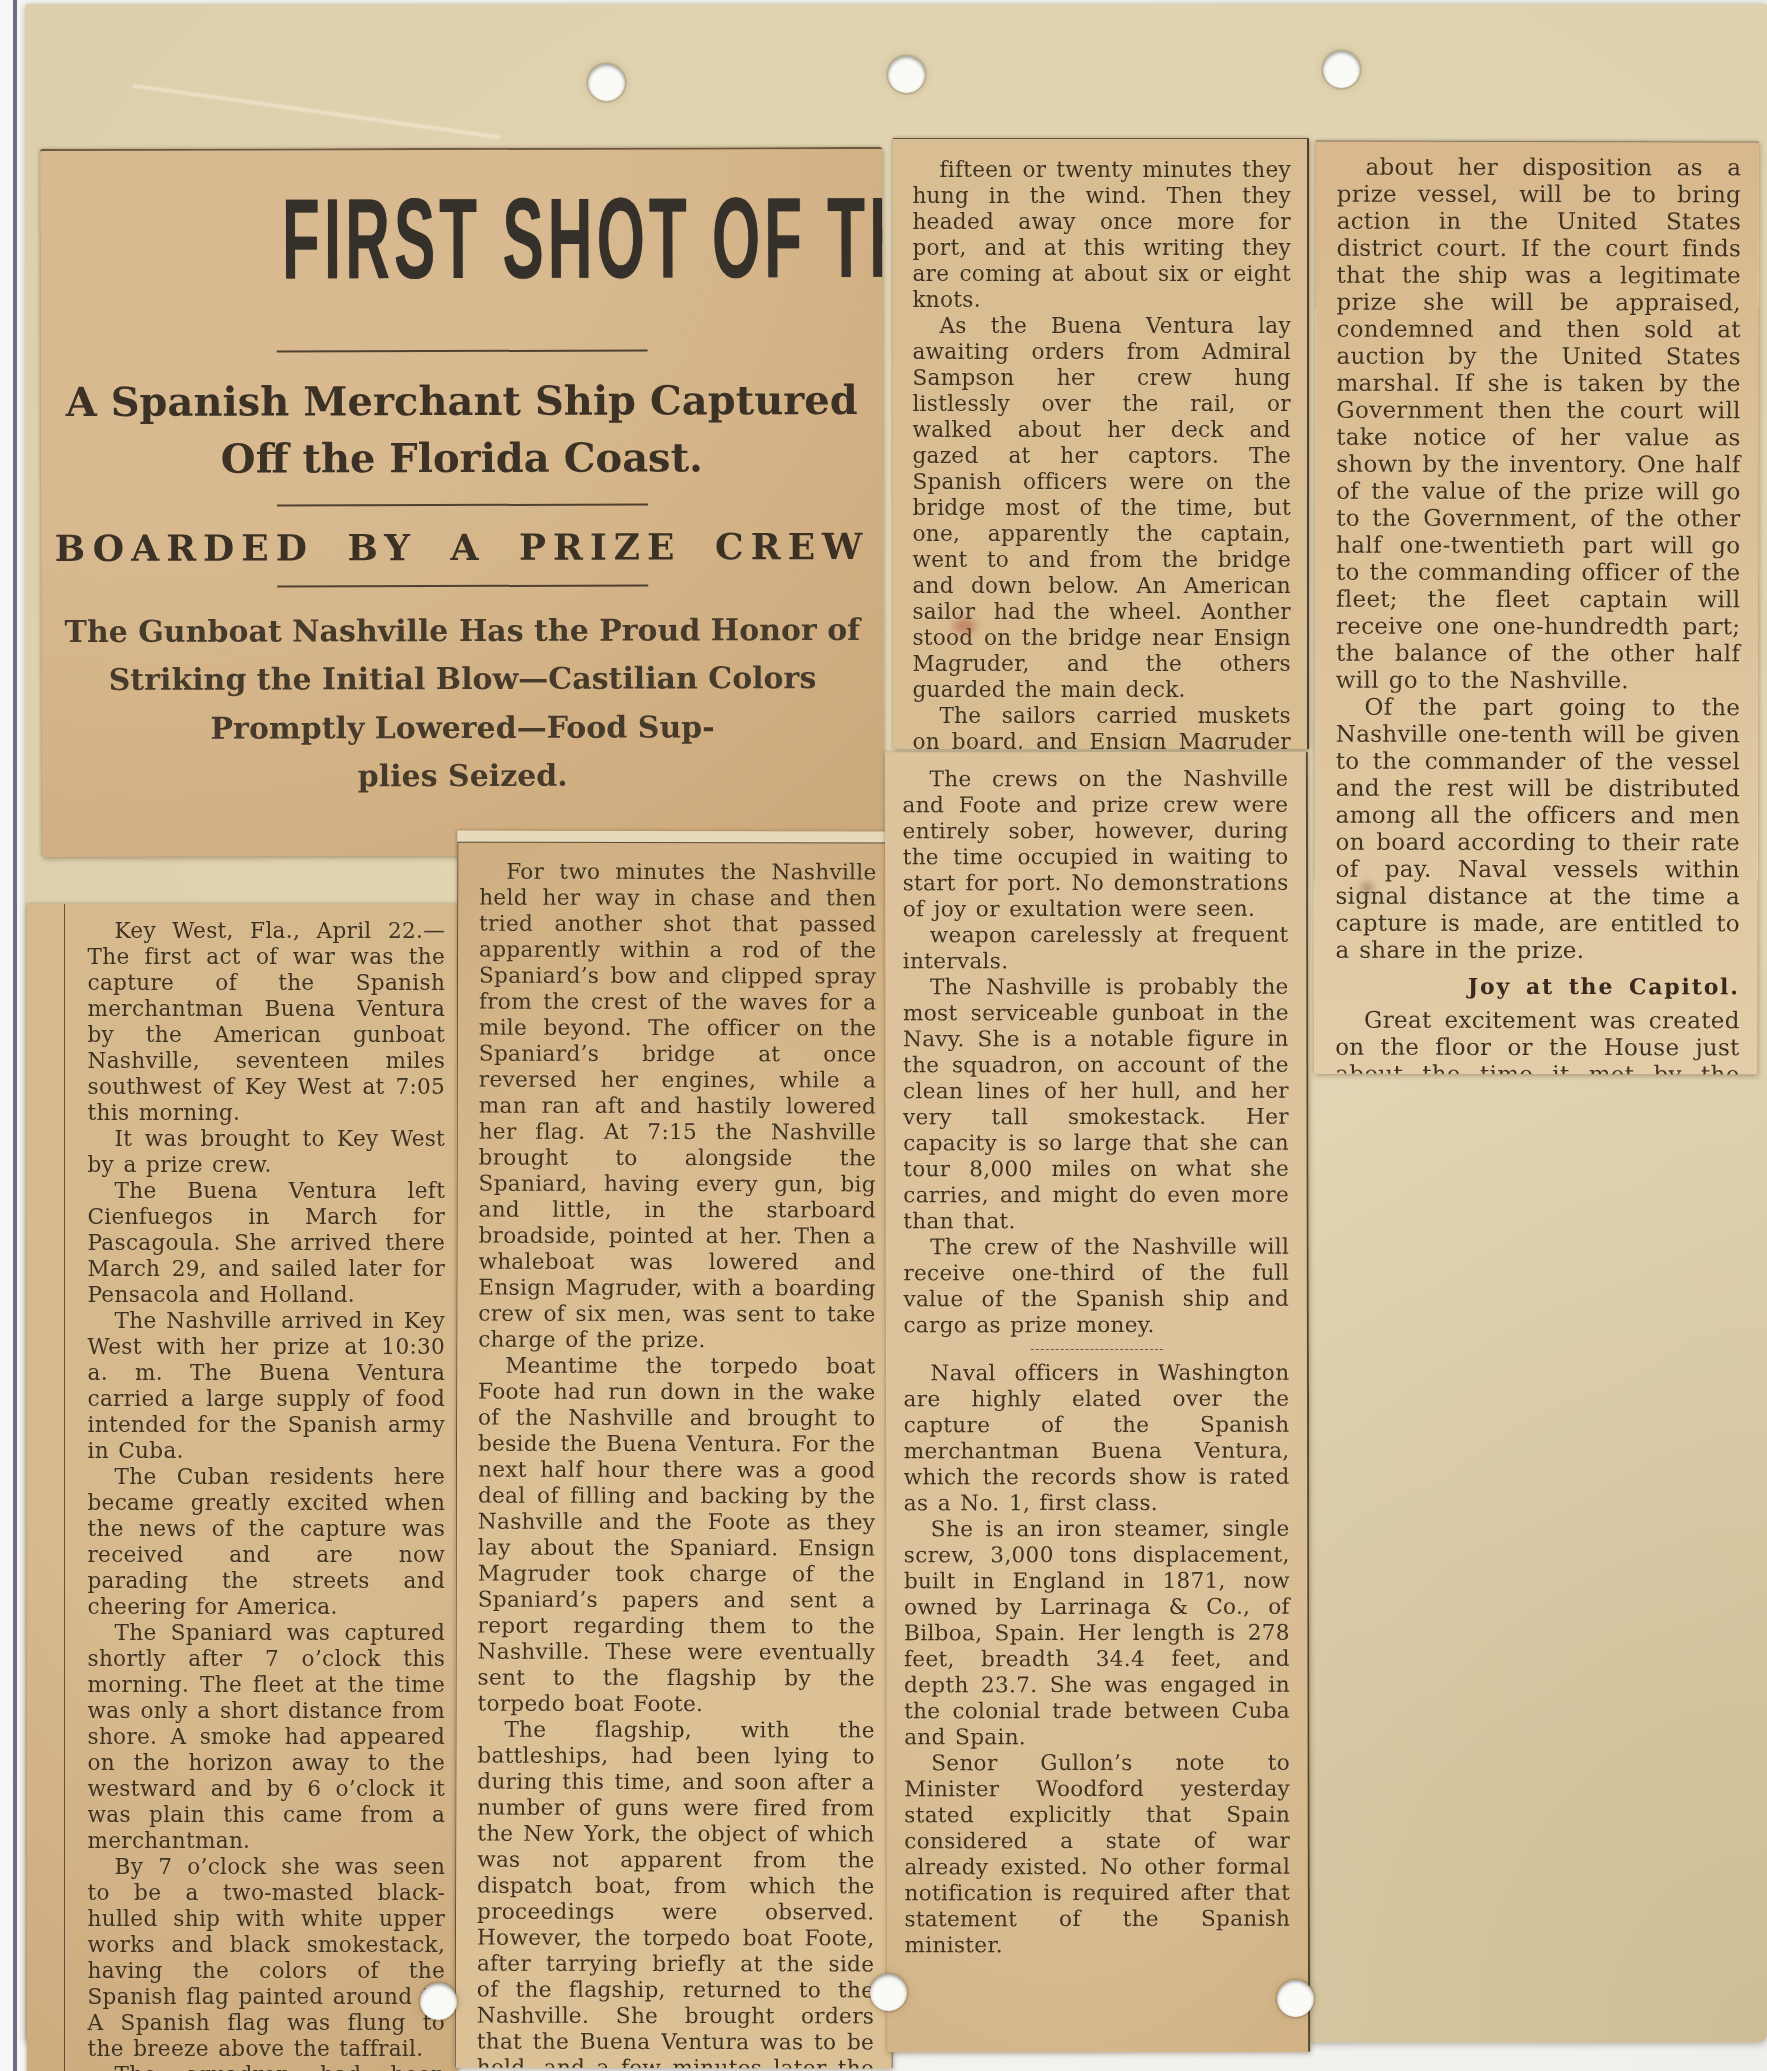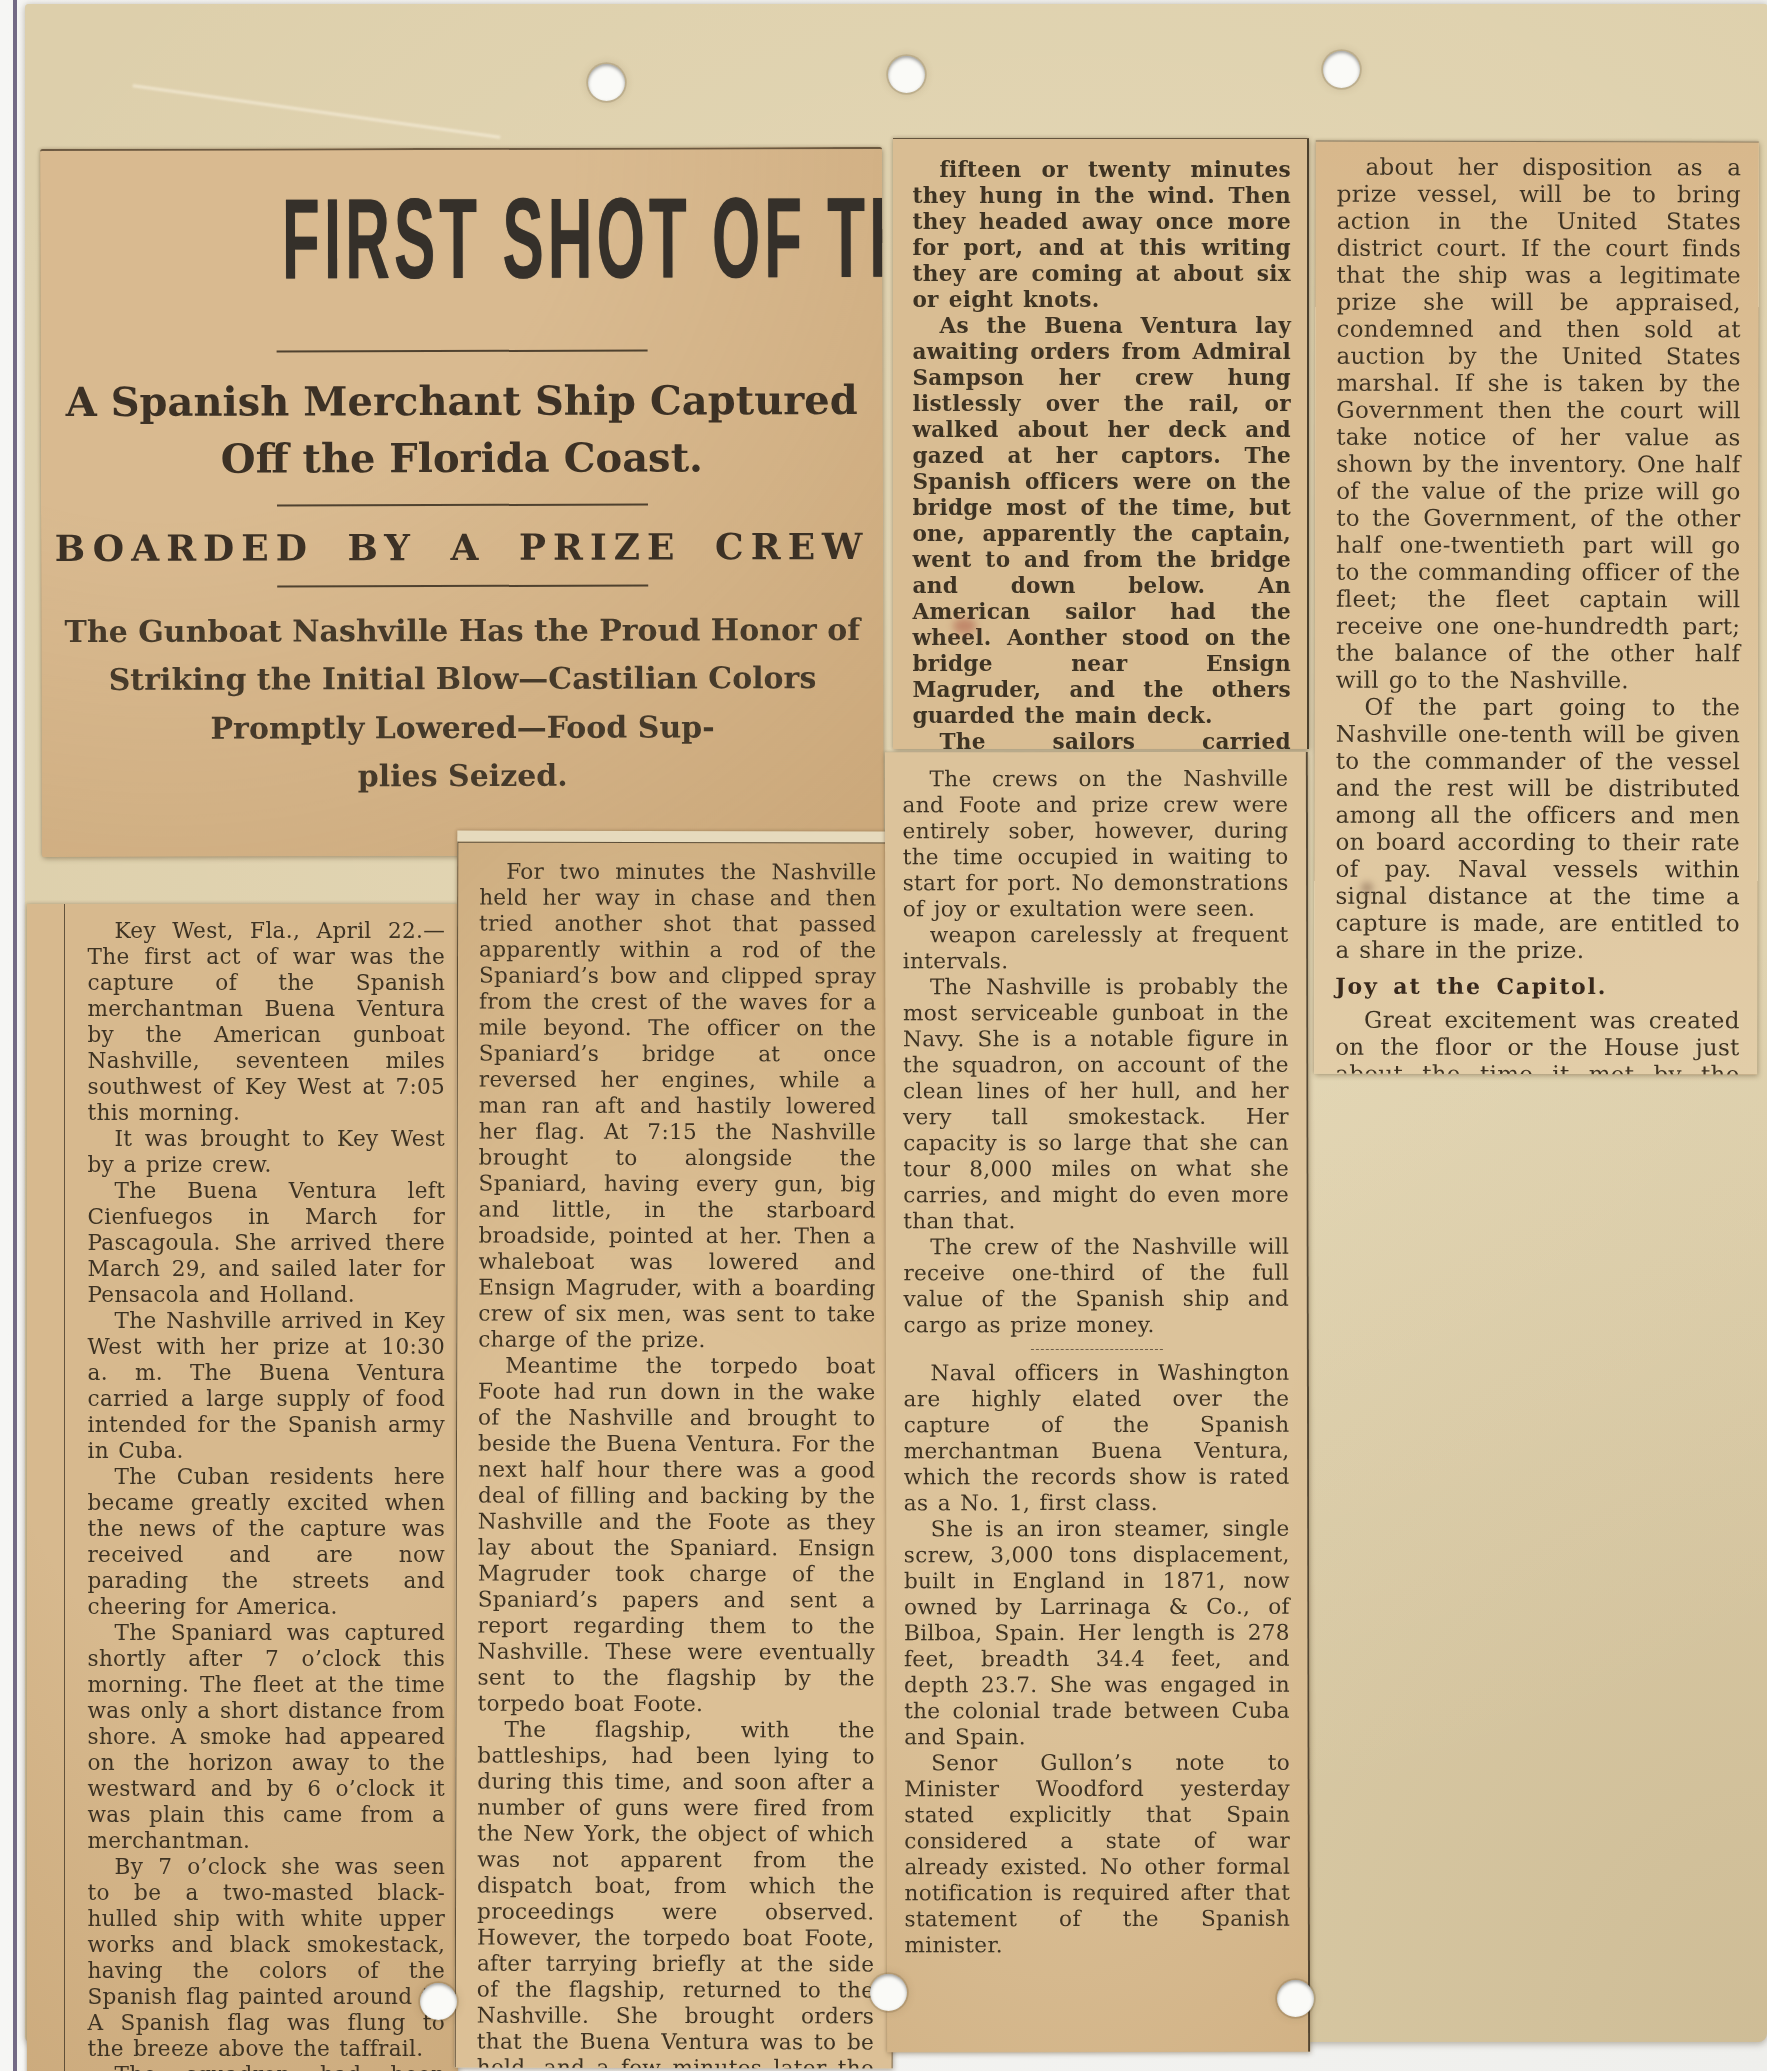--- a/index.html
+++ b/index.html
@@ -41,21 +41,21 @@
   .clip-col1{left:26.5px;top:904px;width:431px;height:1203px;
     background:radial-gradient(140% 120% at 50% 0%, rgba(0,0,0,0) 55%, rgba(150,100,40,.22) 100%),#d7b98e;}
   .clip-col1 .inner{border-left:1.8px solid rgba(50,40,26,.7);margin-left:37px;padding:14px 12.4px 8.8px 23px;}
 
   .clip-col2{left:456px;top:831px;width:438px;height:1237px;transform:rotate(.12deg);
     background:#e6dabd;padding-top:10.6px;box-sizing:border-box;}
   .clip-col2 .inner{background:radial-gradient(130% 110% at 50% 100%, rgba(0,0,0,0) 55%, rgba(150,100,40,.20) 100%),#dcc096;
     border:1.8px solid rgba(50,40,26,.75);border-bottom:none;padding:16px 17.6px 8.8px 21px;}
 
   .clip-col3a{left:893px;top:138px;width:416px;height:610px;
-    background:#d9bd93;border-top:1.8px solid rgba(50,40,26,.7);font-weight:bold;}
+    background:#d9bd93;border-top:1.8px solid rgba(50,40,26,.7);}
   .clip-col3a .inner{border-right:2.6px solid rgba(40,32,20,.8);padding:17.6px 16px 5.3px 19.4px;}
 
   .clip-col3b{left:886px;top:752px;width:423px;height:1300px;transform:rotate(-.1deg);
     background:radial-gradient(150% 110% at 40% 20%, rgba(0,0,0,0) 45%, rgba(165,105,40,.28) 100%),#dcc39b;}
   .clip-col3b .inner{border-right:2.6px solid rgba(40,32,20,.75);padding:14px 17.6px 5.3px 17.6px;}
 
   .clip-col4{left:1315px;top:141px;width:443px;height:932px;transform:rotate(.1deg);
     background:linear-gradient(180deg,#d8b88c 0%,#dfc7a0 70%,#e2cda8 100%);
     border-top:1.8px solid rgba(55,45,30,.55);}
   .clip-col4 .inner{padding:12.4px 17.6px 5.3px 21px;}
@@ -70,21 +70,21 @@
   .subhead1{text-align:center;font-weight:700;font-size:40px;line-height:1.42;color:#3c3125;}
   .subhead1 p{margin:0;}
   .subhead2{text-align:center;font-weight:700;font-size:36px;letter-spacing:7px;word-spacing:14px;color:#3c3125;}
   .deck{text-align:center;font-weight:700;font-size:30px;line-height:1.62;color:#463a2a;}
   .deck p{margin:0;}
 
   
   .coltext{font-size:21.6px;line-height:26px;text-align:justify;
     letter-spacing:0.3px;word-spacing:2.2px;color:#3e3323;}
   .coltext p.para{margin:0;text-indent:1.25em;}
-  .coltext p.subhead{margin:8.8px 0 7px;text-indent:0;text-align:left;font-weight:700;
+  .coltext p.subhead{margin:8.8px 0 7px;text-indent:0;text-align:right;font-weight:700;
     font-size:22px;letter-spacing:1.8px;word-spacing:5.3px;color:#38291c;}
   .coltext p.divider{margin:10.6px auto;height:0;width:132px;border-top:1.8px dashed rgba(45,36,24,.65);}
   .clip-col4 .coltext{font-size:23px;line-height:27px;}
 
   
   .stain{position:absolute;border-radius:50%;filter:blur(3.5px);}
   .stain-red{left:953px;top:618px;width:23px;height:16px;background:rgba(158,60,48,.4);}
   .stain-red2{left:1361px;top:882px;width:12.4px;height:12.4px;background:rgba(120,90,70,.5);}
   .crease{position:absolute;left:106px;top:106px;width:371px;height:2.6px;background:rgba(255,250,235,.5);
     transform:rotate(8deg);filter:blur(0.9px);}

